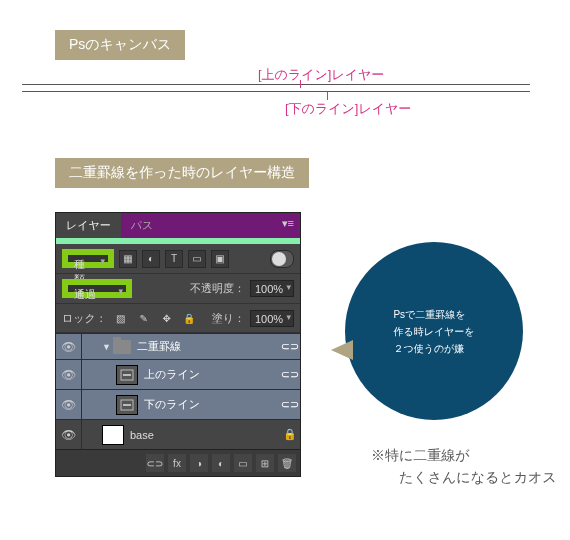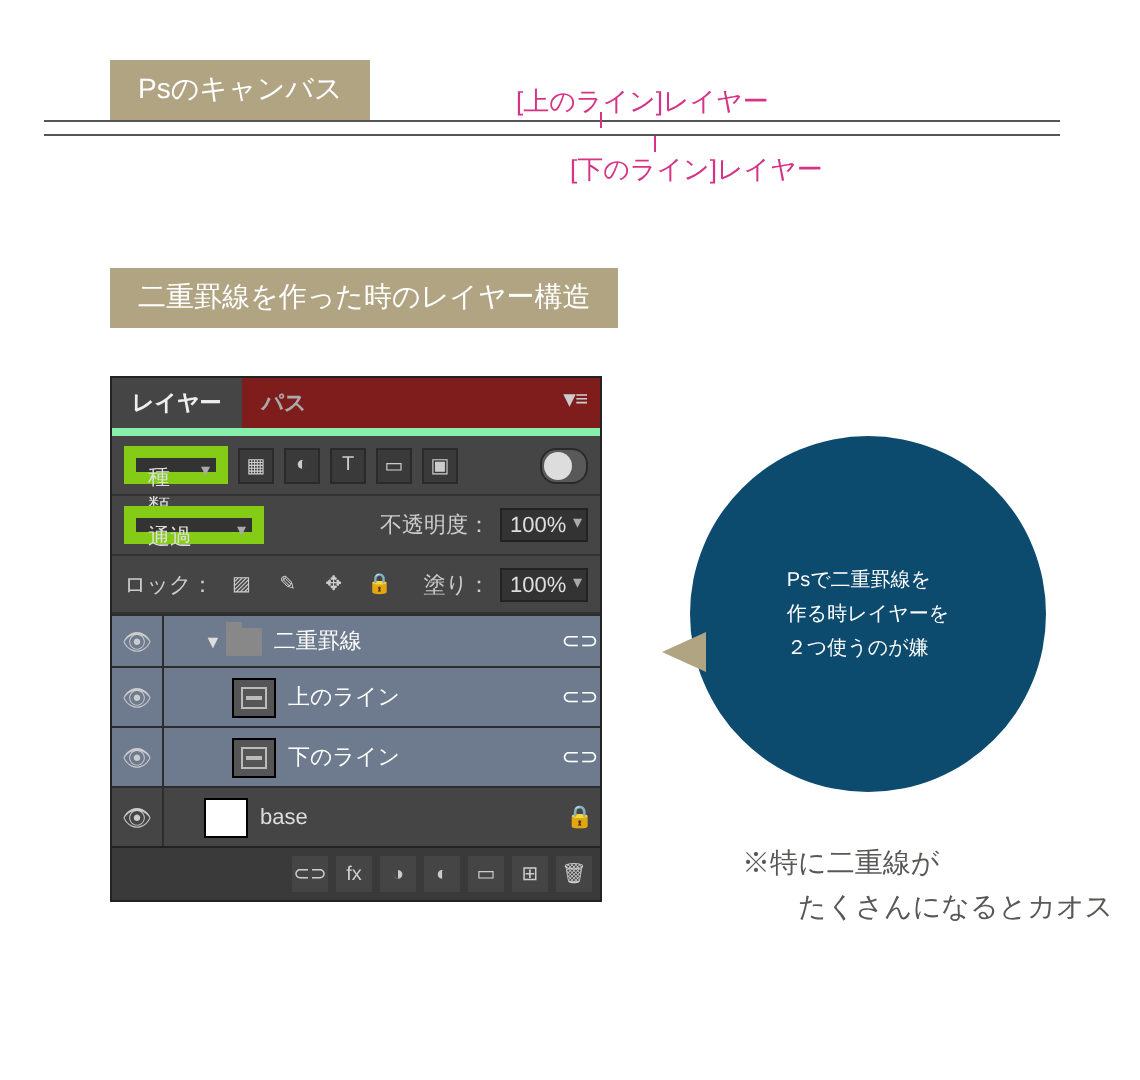--- a/index.html
+++ b/index.html
@@ -15,20 +15,21 @@
   .badge {
     display: inline-block;
     background: #b0a483;
     color: #fff;
     padding: 6px 14px;
     font-size: 14px;
   }
   .section1 { margin: 30px 0 0 55px; }
   .canvas-area {
     position: relative;
+    margin-top: 24px;
   }
   .annot-top {
     position: absolute;
     top: -18px;
     left: 258px;
     color: #d63384;
     font-size: 13px;
   }
   .annot-top .tick {
     position: absolute;
@@ -64,24 +65,23 @@
   .panel-wrap { margin: 24px 0 0 55px; position: relative; }
   .panel {
     width: 246px;
     background: #454545;
     border: 1px solid #222;
     color: #ddd;
     font-size: 11px;
   }
   .tabbar {
     display: flex;
-    background: #7f1d1d;
-    border-bottom: 4px solid #86efac;
-    position: relative;
-    font-weight: bold;
+    background: #701a75;
+    border-bottom: 6px solid #86efac;
+    position: relative;
   }
   .tab {
     padding: 5px 10px;
     color: #aaa;
     font-size: 11px;
   }
   .tab.active {
     background: #454545;
     color: #eee;
   }

